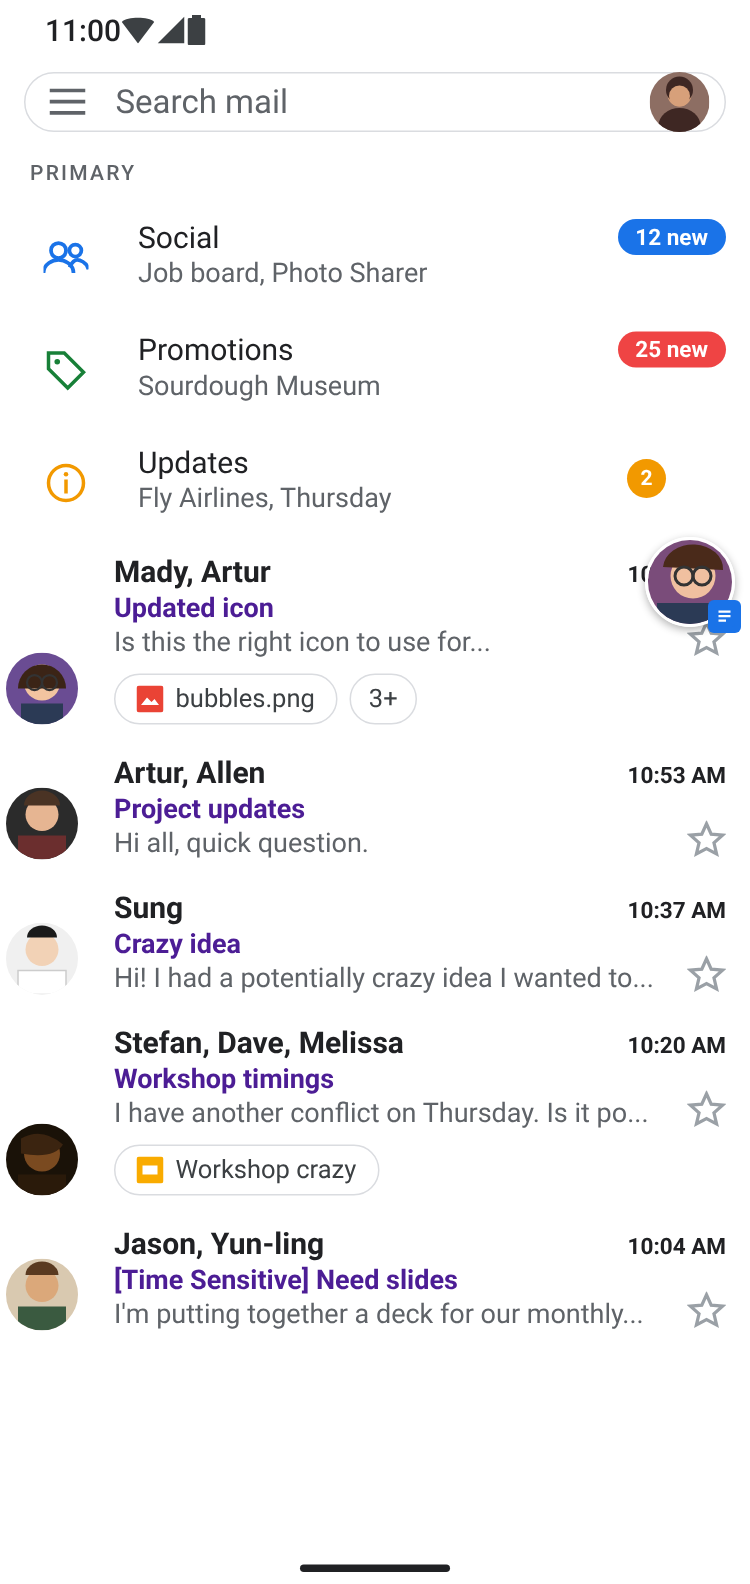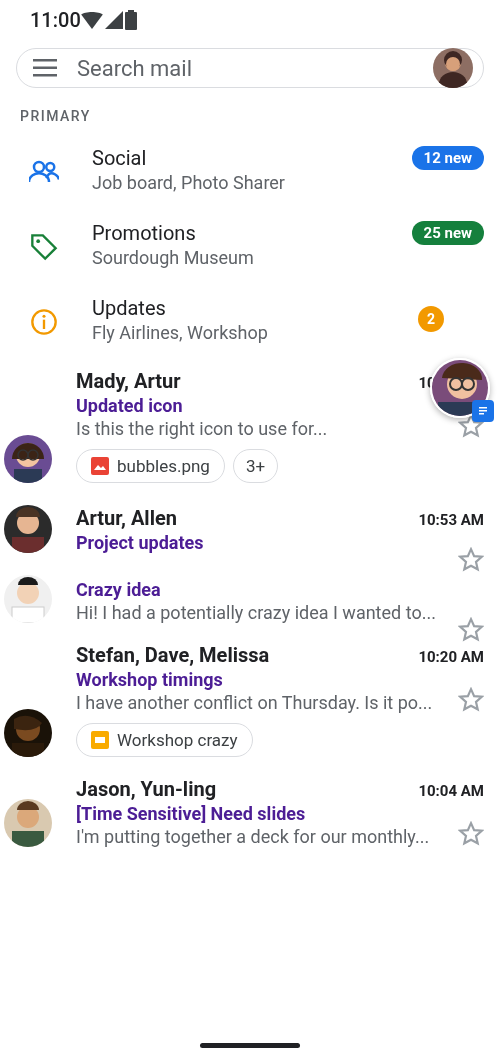--- a/index.html
+++ b/index.html
@@ -28,21 +28,21 @@
   .content { flex:1; min-width:0; }
   .title-line { display:flex; align-items:baseline; justify-content:space-between; gap:8px; }
   .title { font-size:20px; font-weight:700; color:#202124; white-space:nowrap; overflow:hidden; text-overflow:ellipsis; }
   .time { font-size:15px; font-weight:700; color:#202124; white-space:nowrap; }
   .sub1 { font-size:18px; font-weight:700; color:#4c1d95; margin-top:2px; white-space:nowrap; overflow:hidden; text-overflow:ellipsis; }
   .sub1.light { font-weight:400; color:#5f6368; }
   .sub2 { font-size:18px; color:#5f6368; margin-top:2px; white-space:nowrap; overflow:hidden; text-overflow:ellipsis; padding-right:30px; }
 
   .badge { padding: 3px 12px; border-radius: 14px; font-size:15px; font-weight:700; color:#fff; white-space:nowrap;margin-left:32px; }
   .badge.blue { background:#1a73e8; }
-  .badge.green { background:#15803d; }
+  .badge.green { background:#ef4444; }
   .badge.orange { background:#f29900; border-radius:50%; width:26px; height:26px; display:flex; align-items:center; justify-content:center; padding:0; font-size:14px; position:absolute; right:56px; top:24px; }
 
   .star { position:absolute; right:16px; top:56px; cursor:pointer; }
   .star svg { display:block; }
 
   .chips { display:flex; gap:8px; margin-top:10px; }
   .chip { display:flex; align-items:center; gap:8px; border:1px solid #dadce0; border-radius:20px; padding:6px 14px; font-size:17px; color:#3c4043; }
   .chip.count { padding:6px 12px; }
 
   
@@ -144,21 +144,21 @@
       <svg width="28" height="28" viewBox="0 0 24 24">
           <circle cx="12" cy="12" r="10" fill="none" stroke="#f29900" stroke-width="2"></circle>
           <rect x="11" y="10" width="2" height="8" fill="#f29900"></rect>
           <circle cx="12" cy="7" r="1.3" fill="#f29900"></circle>
         </svg>
     </div>
     <div class="content">
       <div class="title-line">
         <span class="title">Updates</span>
       </div>
-      <div class="sub1 light">Fly Airlines, Workshop</div>
+      <div class="sub1 light">Fly Airlines, Thursday</div>
     </div>
     <span class="badge orange">2</span>
   </div>
 
   <div class="row">
     <div class="left-avatar">
       <div class="av">
           <svg width="48" height="48" viewBox="0 0 48 48">
             <rect width="48" height="48" fill="#6a4c93"></rect>
             <circle cx="24" cy="20" r="12" fill="#f2c4a0"></circle>
@@ -204,20 +204,21 @@
             <rect x="8" y="32" width="32" height="16" fill="#6b2e2e"></rect>
           </svg>
         </div>
     </div>
     <div class="content">
       <div class="title-line">
         <span class="title">Artur, Allen</span>
         <span class="time">10:53 AM</span>
       </div>
       <div class="sub1">Project updates</div>
+      <div class="sub2">Hi all, quick question.</div>
     </div>
     <span class="star">
       <svg width="26" height="26" viewBox="0 0 24 24">
           <path fill="none" stroke="#9aa0a6" stroke-width="2" d="M12 2 l2.9 6.4 7 .6-5.3 4.7 1.6 6.9L12 17.3 5.8 20.6l1.6-6.9L2.1 9l7-.6z"></path>
         </svg>
     </span>
   </div>
 
   <div class="row">
     <div class="left-avatar">
@@ -225,20 +226,24 @@
           <svg width="48" height="48" viewBox="0 0 48 48">
             <rect width="48" height="48" fill="#f0f0f0"></rect>
             <circle cx="24" cy="18" r="11" fill="#f2d2b6"></circle>
             <path d="M14 10 a10 8 0 0 1 20 0" fill="#1a1a1a"></path>
             <rect x="8" y="32" width="32" height="16" fill="#ffffff"></rect>
             <rect x="8" y="32" width="32" height="16" fill="none" stroke="#ccc"></rect>
           </svg>
         </div>
     </div>
     <div class="content">
+      <div class="title-line">
+        <span class="title">Sung</span>
+        <span class="time">10:37 AM</span>
+      </div>
       <div class="sub1">Crazy idea</div>
       <div class="sub2">Hi! I had a potentially crazy idea I wanted to...</div>
     </div>
     <span class="star">
       <svg width="26" height="26" viewBox="0 0 24 24">
           <path fill="none" stroke="#9aa0a6" stroke-width="2" d="M12 2 l2.9 6.4 7 .6-5.3 4.7 1.6 6.9L12 17.3 5.8 20.6l1.6-6.9L2.1 9l7-.6z"></path>
         </svg>
     </span>
   </div>
 

